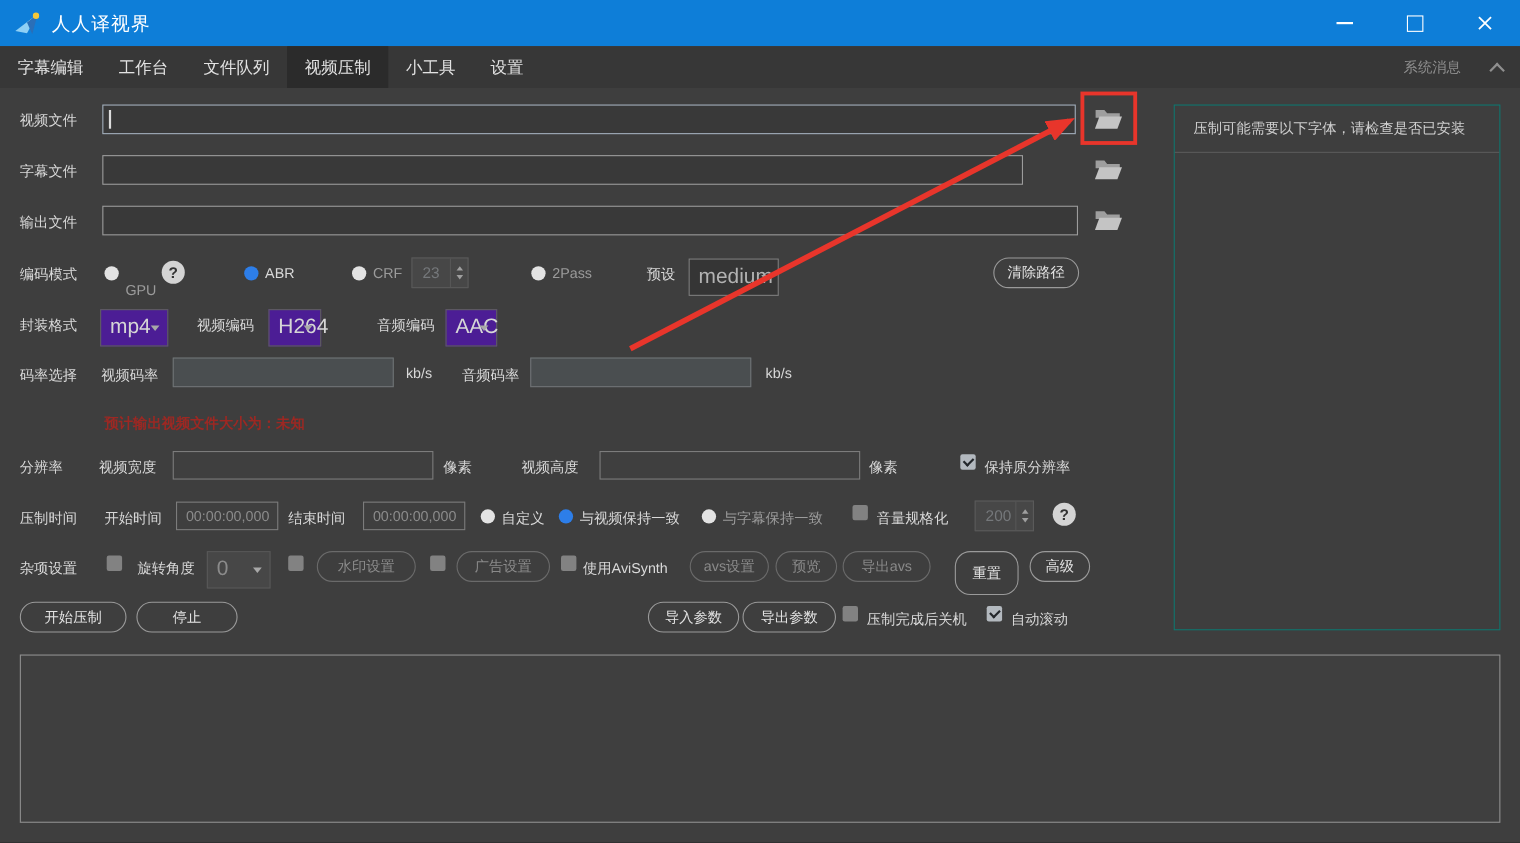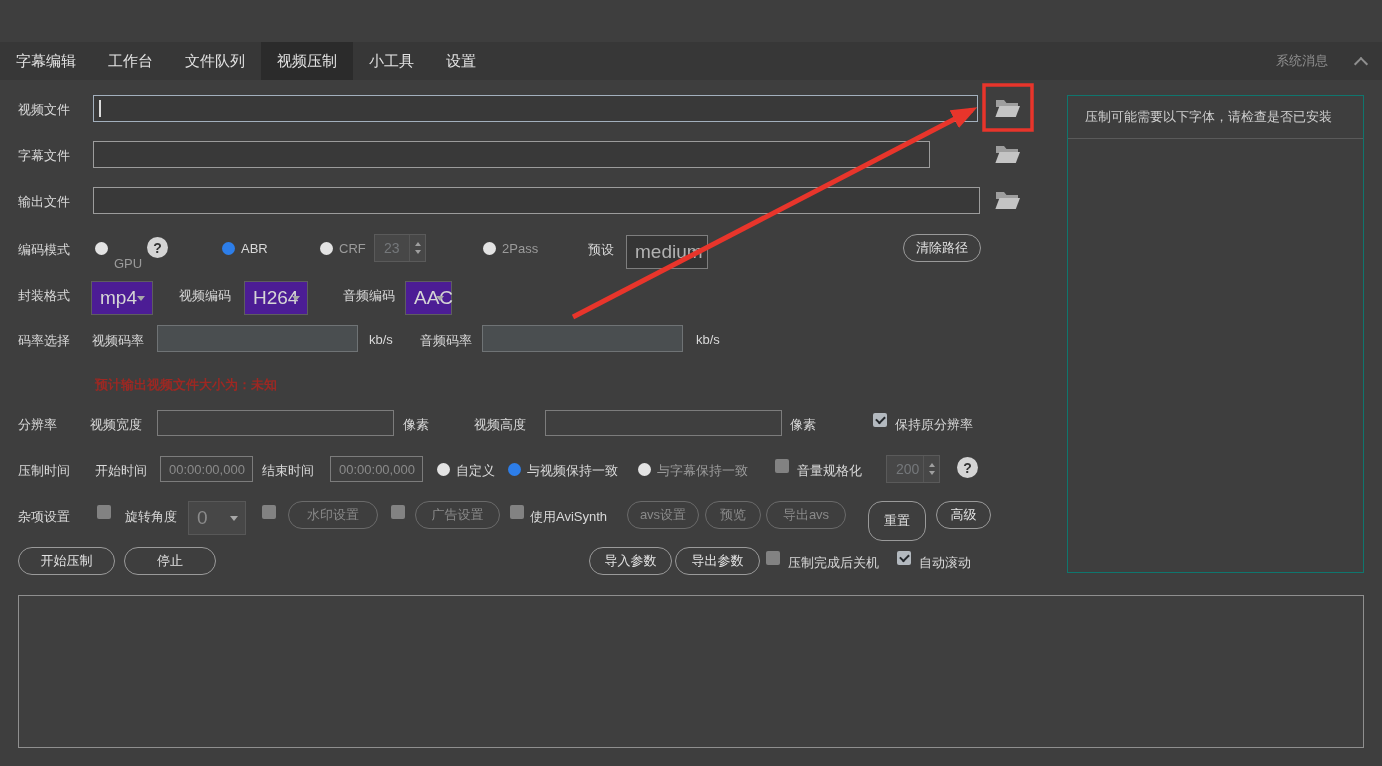--- a/index.html
+++ b/index.html
@@ -82,20 +82,41 @@
   .fonts-header { height:42px; border-bottom:1px solid #5a5a5a; display:flex; align-items:center;
                   padding:0 17px; color:#cfcfcf; font-size:13px; white-space:nowrap; }
 
   .annotation { position:absolute; left:0; top:0; width:100%; height:100%; pointer-events:none; z-index:10; }
 </style>
 </head>
 <body>
 
 <div class="app">
 
+  <div class="titlebar">
+    <svg class="logo" width="27" height="27" viewBox="0 0 28 28">
+      <path d="M2 21 L23 5 L13 23 Z" fill="#8fd0f5"></path>
+      <path d="M13 13 L23 5 L18 24 Z" fill="#2a6fb8"></path>
+      <circle cx="21.5" cy="6.5" r="3" fill="#f3c83a"></circle>
+    </svg>
+    <span class="title">人人译视界</span>
+    <div class="win-controls">
+      <div class="wbtn">
+          <div class="ico-min"></div>
+        </div>
+      <div class="wbtn">
+          <div class="ico-max"></div>
+        </div>
+      <div class="wbtn">
+        <svg width="16" height="16" viewBox="0 0 16 16">
+            <path d="M2.5 2.5 L13.5 13.5 M13.5 2.5 L2.5 13.5" stroke="#ffffff" stroke-width="1.6"></path>
+          </svg>
+      </div>
+    </div>
+  </div>
 
   <div class="tabbar">
     <div class="tab">字幕编辑</div>
     <div class="tab">工作台</div>
     <div class="tab">文件队列</div>
     <div class="tab active">视频压制</div>
     <div class="tab">小工具</div>
     <div class="tab">设置</div>
     <div class="sysmsg">系统消息</div>
     <div class="caret-up"></div>
@@ -148,21 +169,21 @@
       <div class="arr"></div>
     </div>
     <div class="pill" style="left:903px;top:154px;width:78px;height:28px;">清除路径</div>
 
     <div class="lbl" style="left:18px;top:207px;">封装格式</div>
     <div class="dd light" style="left:91px;top:201px;width:62px;height:26px;">
       <span>mp4</span>
       <div class="arr"></div>
     </div>
     <div class="lbl" style="left:179px;top:207px;">视频编码</div>
-    <div class="dd light" style="left:244px;top:201px;width:64px;height:26px;">
+    <div class="dd light" style="left:244px;top:201px;width:48px;height:26px;">
       <span>H264</span>
       <div class="arr"></div>
     </div>
     <div class="lbl" style="left:343px;top:207px;">音频编码</div>
     <div class="dd light" style="left:405px;top:201px;width:47px;height:26px;">
       <span>AAC</span>
       <div class="arr"></div>
     </div>
 
     <div class="lbl" style="left:18px;top:252px;">码率选择</div>

